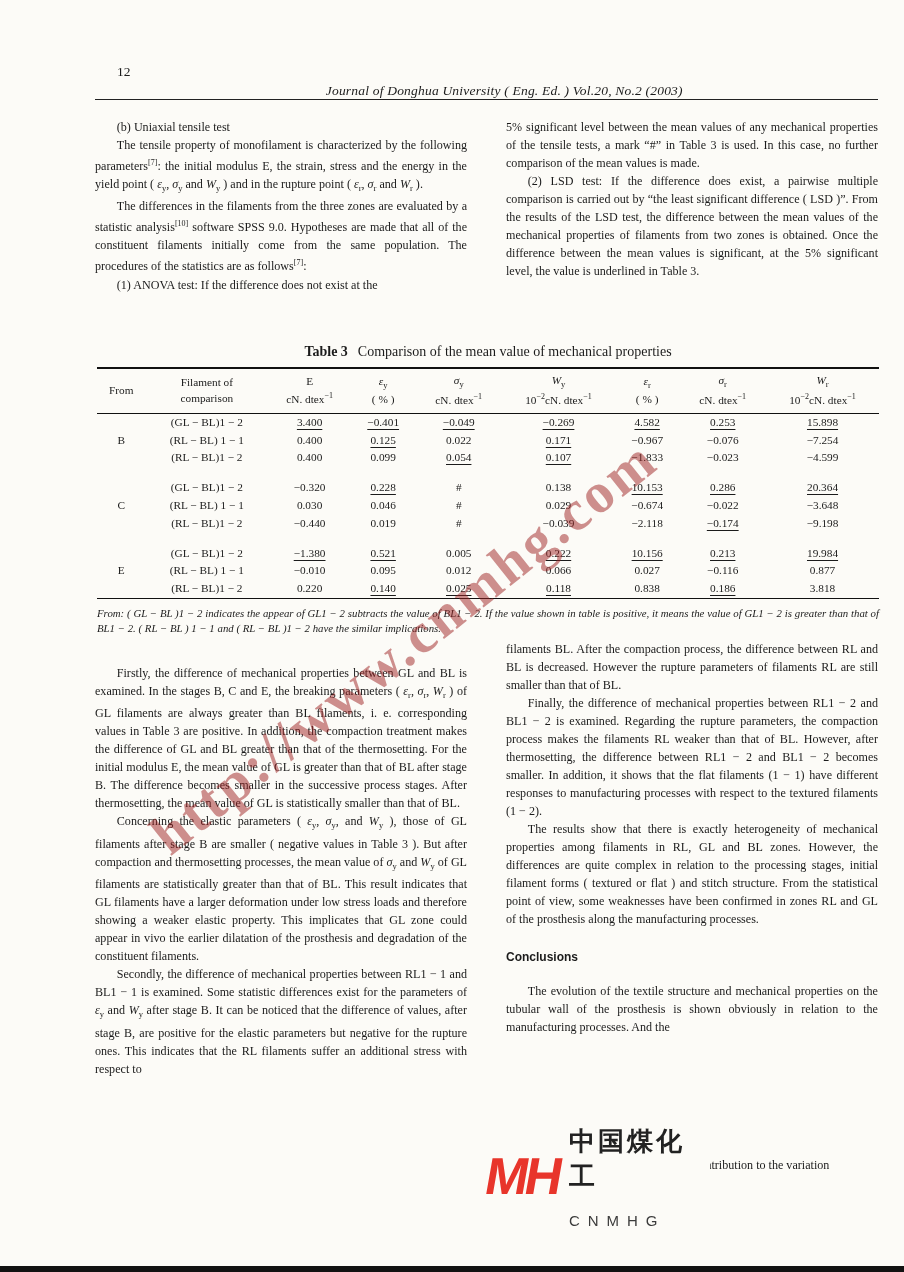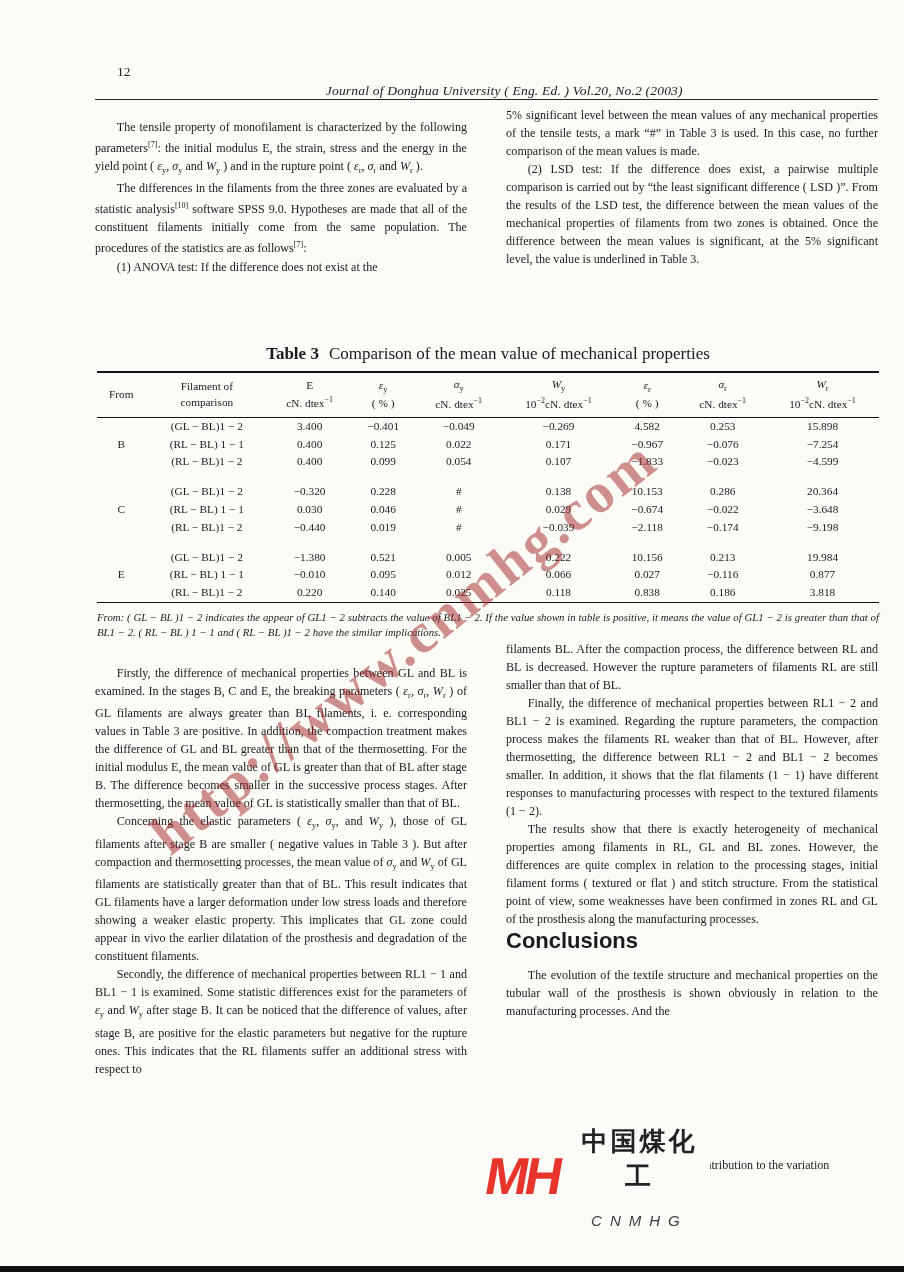--- a/index.html
+++ b/index.html
@@ -10,75 +10,76 @@
   .hdr{position:absolute;top:64px;left:95px;width:783px;border-bottom:1.5px solid #222;
        padding-bottom:0;display:flex;align-items:flex-start;}
   .pagenum{font-size:13.5px;margin-left:22px;}
   .jtitle{flex:1;text-align:center;font-style:italic;font-size:13.5px;letter-spacing:.2px;margin-top:19px;}
 
   
   .col{position:absolute;width:372px;font-size:12.1px;line-height:18px;text-align:justify;}
   .col p{margin:0;text-indent:1.8em;}
   .col p.noindent{text-indent:0;}
   #ltop{top:118px;left:95px;}
-  #rtop{top:106px;left:506px;}
+  #rtop{top:118px;left:506px;}
   #lmid{top:664px;left:95px;}
   #rmid{top:640px;left:506px;}
   sup{font-size:8px;}
   sub{font-size:8.5px;}
 
   
   #tablewrap{position:absolute;top:344px;left:97px;width:782px;}
-  .tcaption{text-align:center;font-size:17px;margin:0 0 7px 0;}
+  .tcaption{text-align:center;font-size:14px;margin:0 0 7px 0;}
   .tcaption b{margin-right:10px;}
   table{border-collapse:collapse;width:100%;border-top:2px solid #111;border-bottom:1.6px solid #111;
         font-size:11.3px;line-height:1.4;}
   thead th{border-bottom:1.2px solid #111;font-weight:normal;text-align:center;
            vertical-align:middle;padding:4px 1px;}
   tbody td{text-align:center;padding:1px 1px;vertical-align:middle;}
   tr.gap td{padding-top:13px;}
-  .u{text-underline-offset:2.5px;text-align:right;}
+  .u{text-decoration:underline;text-underline-offset:2.5px;text-align:right;}
   .note{font-style:italic;font-size:10.8px;line-height:14.5px;margin:7px 0 0 0;text-align:justify;}
 
   
-  .conclusions-h{font-family:"Liberation Sans",sans-serif;font-size:22px;font-weight:bold;
-                 margin:4px 0 16px 0;text-indent:0;text-align:left;}
+  .conclusions-h{font-family:"Liberation Sans",sans-serif;font-size:12px;font-weight:bold;
+                 margin:20px 0 16px 0;text-indent:0;text-align:left;}
 
   
   .watermark{position:absolute;left:138px;top:816px;transform:rotate(-38.5deg);transform-origin:0 0;
              font-size:57px;letter-spacing:3px;font-weight:bold;color:rgba(158,34,34,.5);
              white-space:nowrap;z-index:40;pointer-events:none;}
 
   
   .logo{position:absolute;top:1132px;left:486px;width:224px;height:88px;background:#fcfbf7;
         display:flex;align-items:center;z-index:30;}
   .logomark{font-family:"Liberation Sans",sans-serif;font-weight:bold;font-size:52px;line-height:1;
             color:#e8352b;transform:skewX(-10deg);letter-spacing:-4px;margin-right:10px;}
-  .logotext{display:flex;flex-direction:column;text-align:center;}
+  .logotext{display:flex;flex-direction:column;}
   .logo-cn{font-size:26px;font-weight:bold;letter-spacing:3px;color:#222;
            font-family:"Liberation Sans",sans-serif;}
   .logo-latin{font-size:15px;letter-spacing:8px;color:#3c3c3c;margin-top:18px;
-              font-family:"Liberation Sans",sans-serif;font-style:italic;}
+              font-family:"Liberation Sans",sans-serif;}
   .fragment{position:absolute;top:1156px;left:694px;width:184px;font-size:12.1px;line-height:18px;}
 
   .bottom-edge{position:absolute;left:0;right:0;bottom:0;height:6px;background:#121212;}
 </style>
 </head>
 <body>
 
 <div class="page">
 
   <div class="watermark">http://www.cnmhg.com</div>
 
   <div class="hdr">
     <span class="pagenum">12</span>
     <span class="jtitle">Journal of Donghua University ( Eng. Ed. ) Vol.20, No.2 (2003)</span>
   </div>
 
   <div class="col" id="ltop">
+    <p>(b) Uniaxial tensile test</p>
     <p>The tensile property of monofilament is characterized by the following parameters<sup>[7]</sup>: the initial modulus E, the strain, stress and the energy in the yield point ( <i>ε</i><sub>y</sub>, <i>σ</i><sub>y</sub> and <i>W</i><sub>y</sub> ) and in the rupture point ( <i>ε</i><sub>r</sub>, <i>σ</i><sub>r</sub> and <i>W</i><sub>r</sub> ).</p>
     <p>The differences in the filaments from the three zones are evaluated by a statistic analysis<sup>[10]</sup> software SPSS 9.0. Hypotheses are made that all of the constituent filaments initially come from the same population. The procedures of the statistics are as follows<sup>[7]</sup>:</p>
     <p>(1) ANOVA test: If the difference does not exist at the</p>
   </div>
 
   <div class="col" id="rtop">
     <p class="noindent">5% significant level between the mean values of any mechanical properties of the tensile tests, a mark “#” in Table 3 is used. In this case, no further comparison of the mean values is made.</p>
     <p>(2) LSD test: If the difference does exist, a pairwise multiple comparison is carried out by “the least significant difference ( LSD )”. From the results of the LSD test, the difference between the mean values of the mechanical properties of filaments from two zones is obtained. Once the difference between the mean values is significant, at the 5% significant level, the value is underlined in Table 3.</p>
   </div>
 

